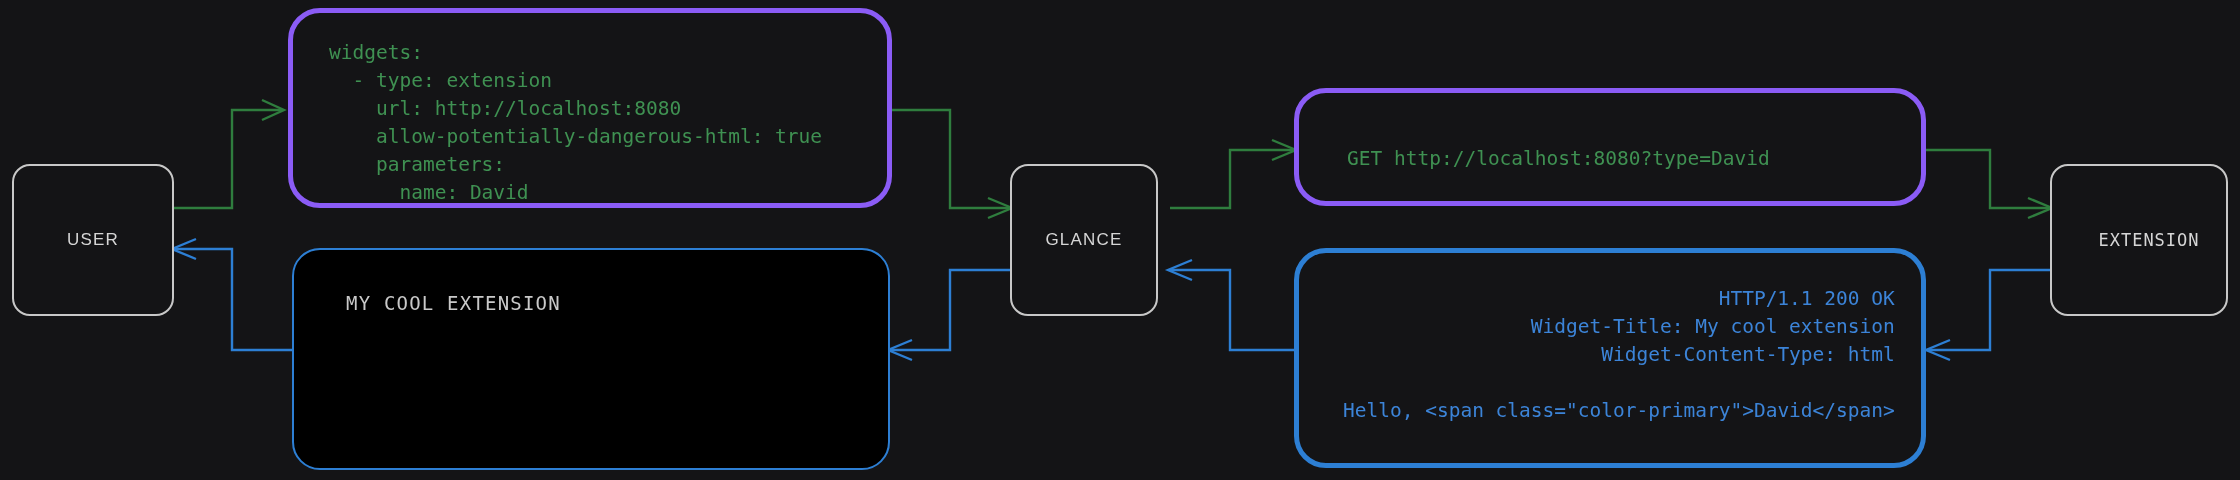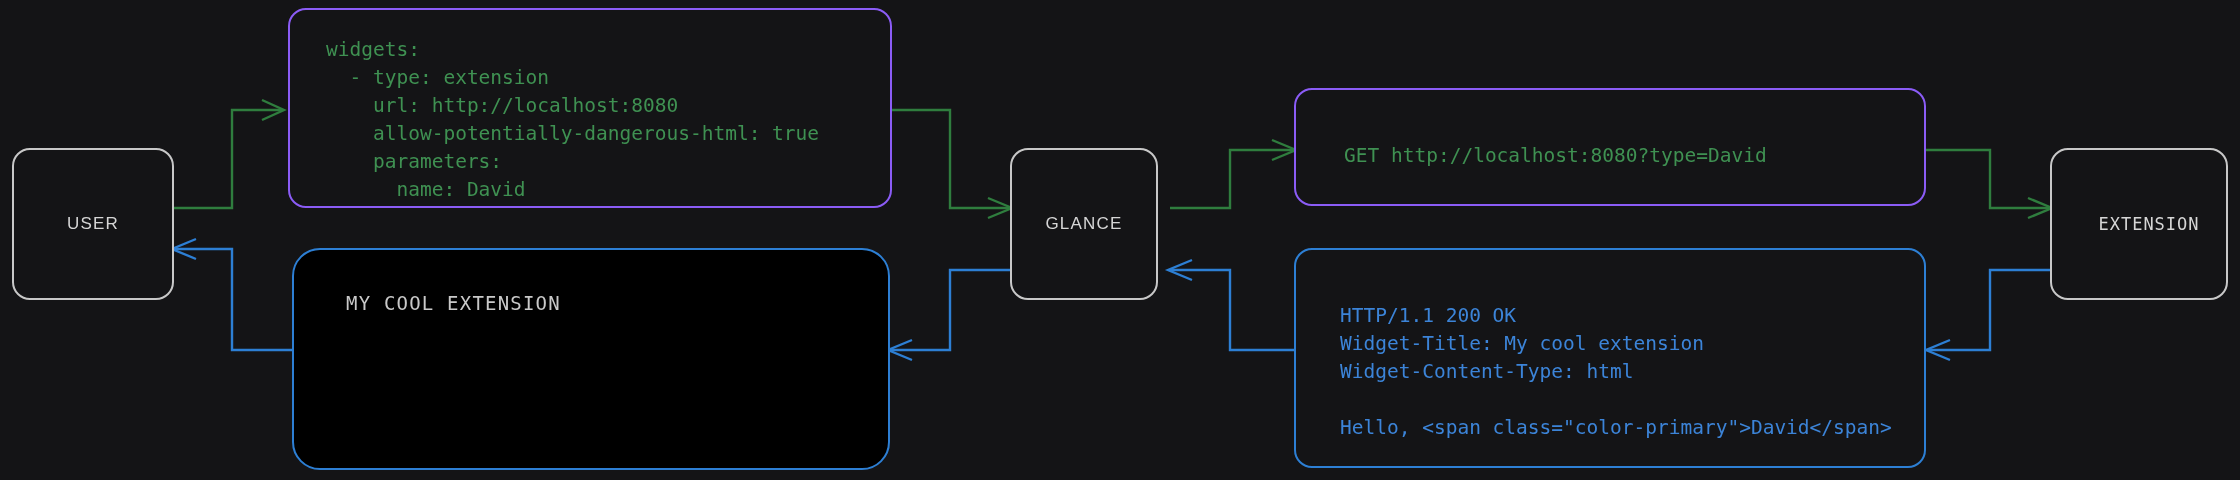--- a/index.html
+++ b/index.html
@@ -29,37 +29,38 @@
   }
   .node {
     position: absolute;
     box-sizing: border-box;
     border: 2px solid #c8c8c8;
     border-radius: 18px;
     background: #141416;
     display: flex;
     align-items: center;
     justify-content: center;
+    margin-top: 16px;
   }
   .node-label {
     font-family: "DejaVu Sans Mono", monospace;
     font-size: 17px;
     letter-spacing: 1px;
     color: #d6d6d6;
   }
   .node-label.sans {
     font-family: "Liberation Sans", sans-serif;
     letter-spacing: 1.2px;
   }
   .msgbox {
     position: absolute;
     box-sizing: border-box;
-    border-radius: 18px;
-    background: #141416;
-    border: 2px solid #8b5cf6;
+    border-radius: 32px;
+    background: #141416;
+    border: 5px solid #8b5cf6;
   }
   .msgbox.blue {
     border-color: #2d7fd4;
   }
   .code {
     font-family: "DejaVu Sans Mono", monospace;
     font-size: 19.5px;
     line-height: 28px;
     white-space: pre;
     color: #3f9152;
@@ -112,21 +113,22 @@
     top: 26px;
   }
   .get-text {
     position: absolute;
     left: 48px;
     top: 52px;
   }
   .resp-text {
     position: absolute;
     left: 44px;
-    top: 52px;
+    top: 32px;
+    text-align: right;
   }
 </style>
 </head>
 <body>
 
 <div id="canvas">
 
   <svg class="wires" viewBox="0 0 2240 480">
 
     <g>

